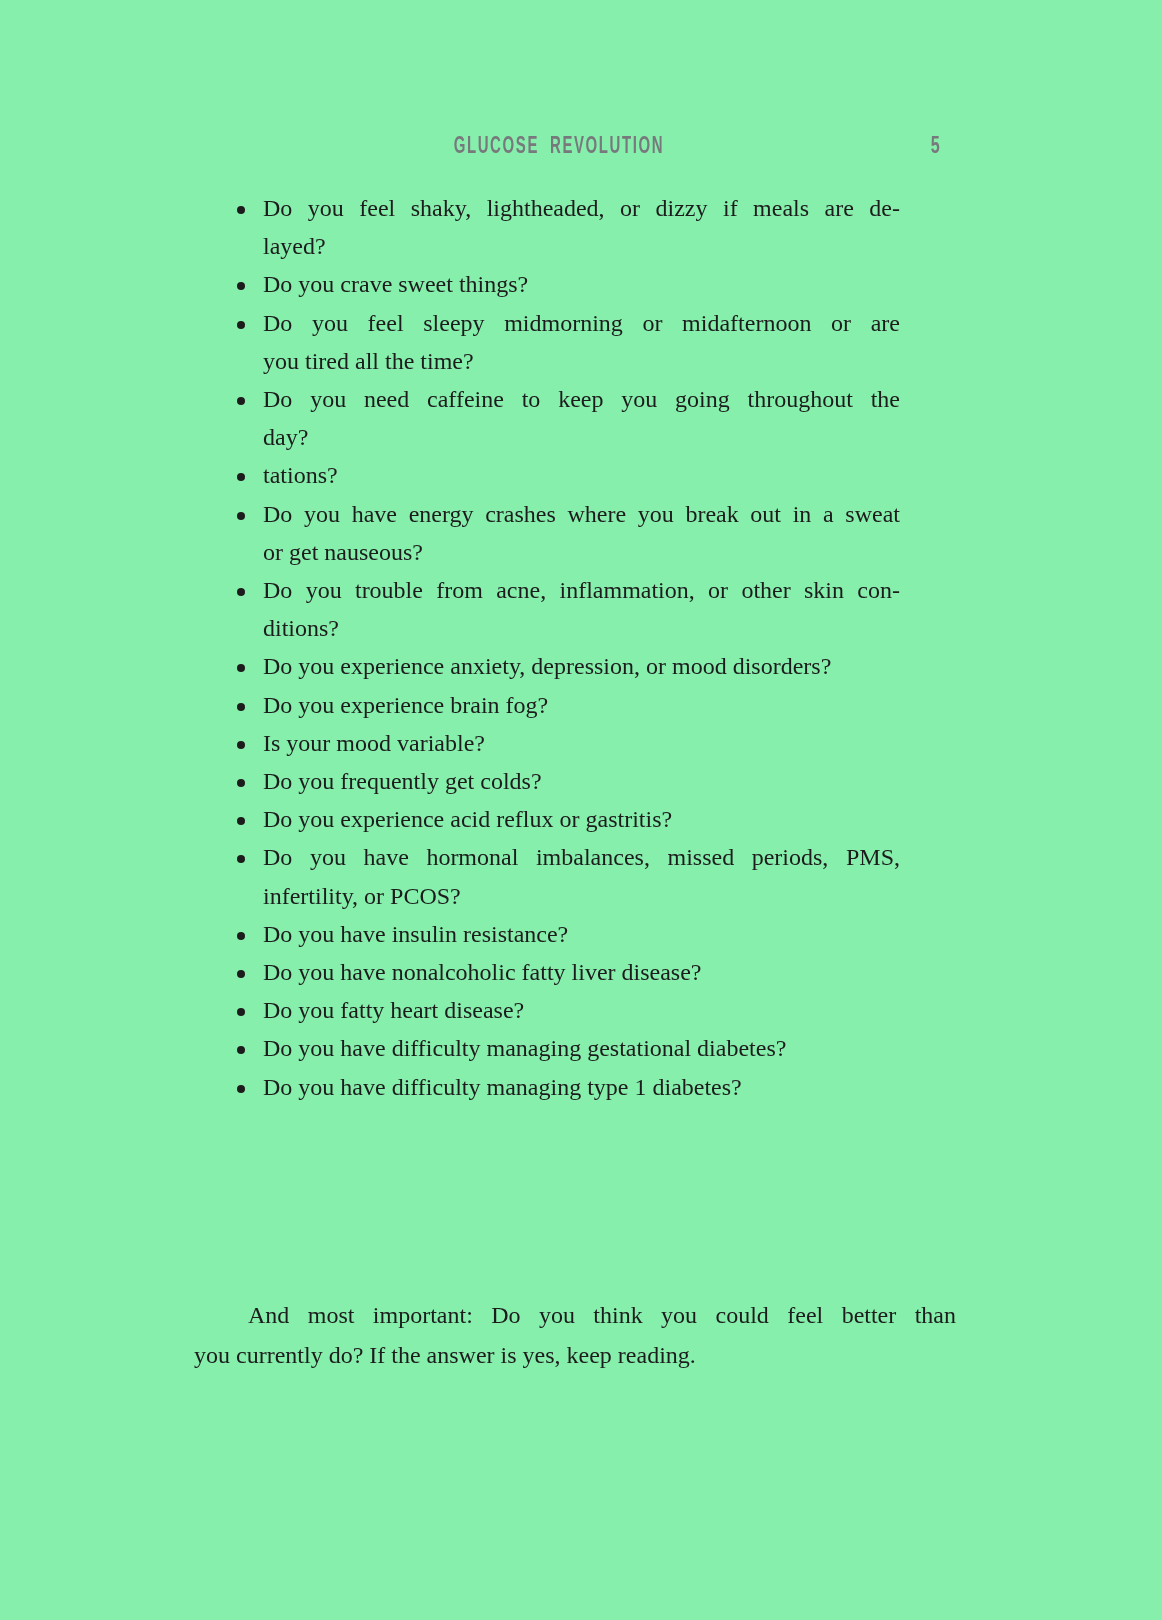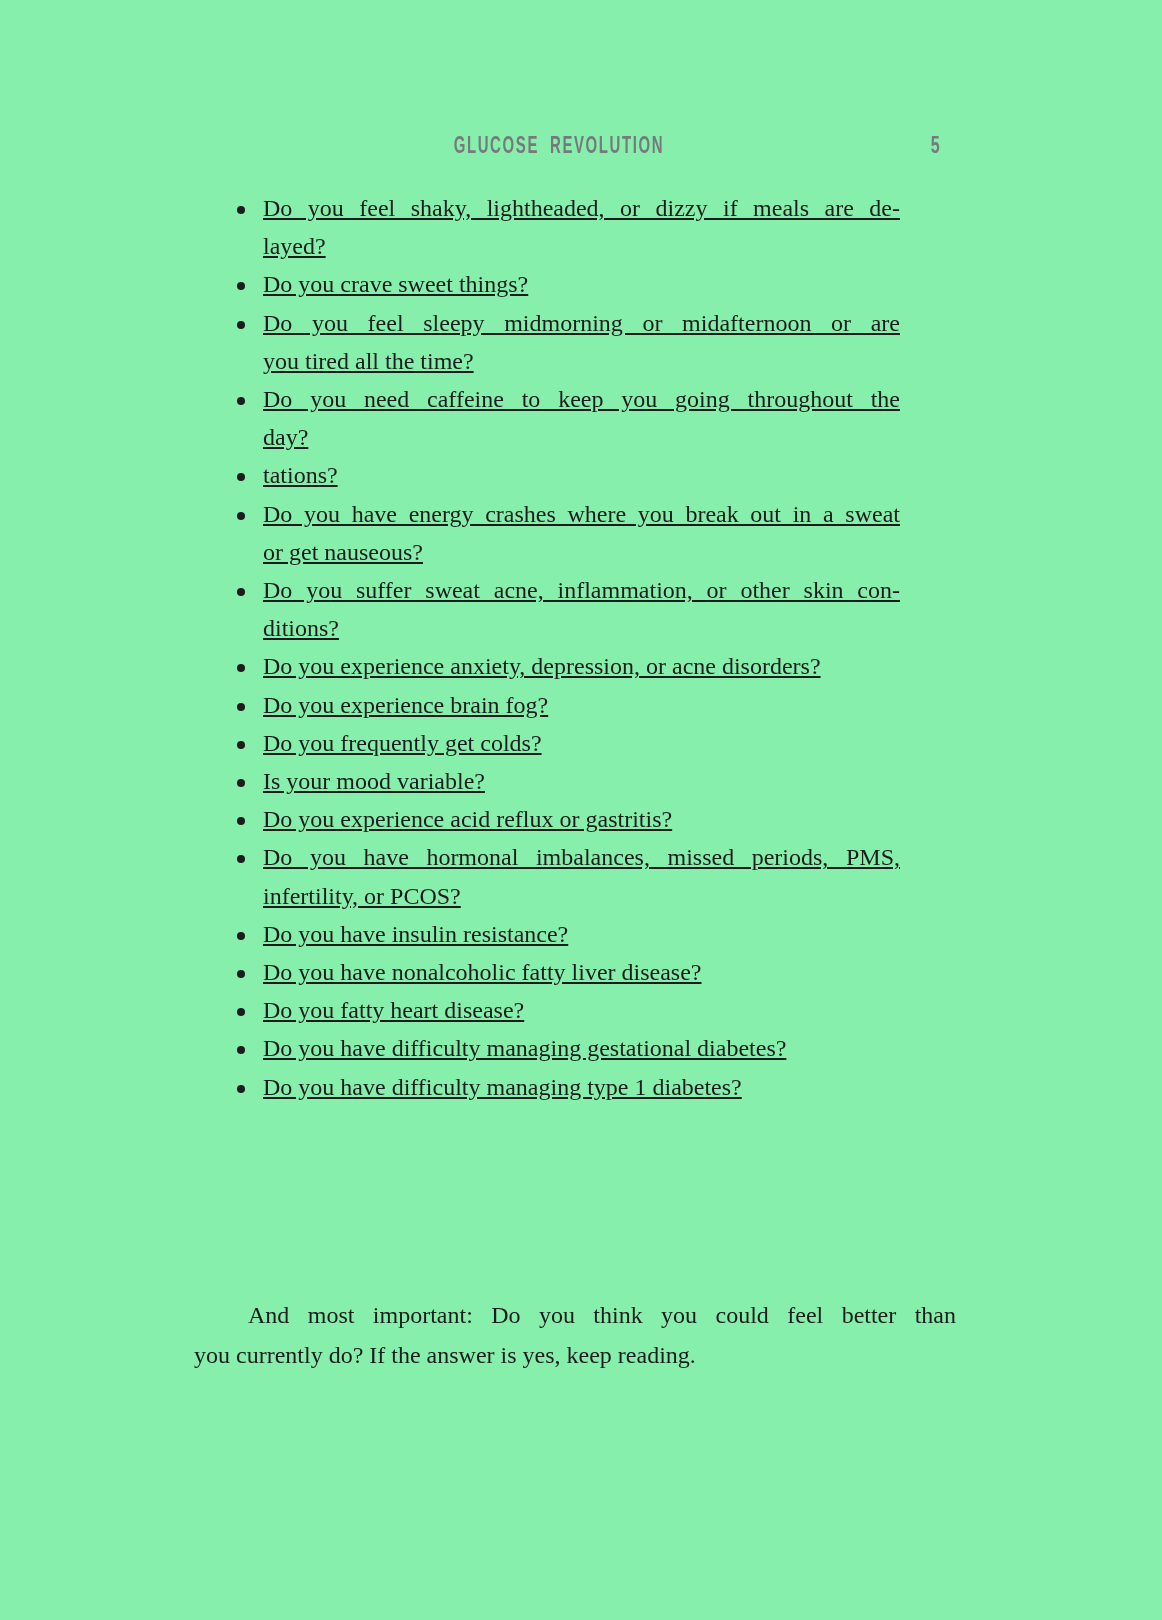--- a/index.html
+++ b/index.html
@@ -57,21 +57,20 @@
     margin: 0;
     padding: 0;
     list-style: none;
     font-size: 24px;
     line-height: 38.2px;
   }
   .question-item {
     position: relative;
     padding-left: 85px;
     padding-right: 40px;
-    text-decoration: underline;
   }
   .bullet-dot {
     position: absolute;
     left: 59px;
     top: 17px;
     width: 8px;
     height: 8px;
     border-radius: 50%;
     background: #1c1c1c;
   }
@@ -125,38 +124,38 @@
         <span class="bullet-dot"></span>
         <div class="line">tations?</div>
       </li>
       <li class="question-item">
         <span class="bullet-dot"></span>
         <div class="line j">Do you have energy crashes where you break out in a sweat</div>
         <div class="line">or get nauseous?</div>
       </li>
       <li class="question-item">
         <span class="bullet-dot"></span>
-        <div class="line j">Do you suffer sweat acne, inflammation, or other skin con-</div>
+        <div class="line j">Do you trouble from acne, inflammation, or other skin con-</div>
         <div class="line">ditions?</div>
       </li>
       <li class="question-item">
         <span class="bullet-dot"></span>
-        <div class="line">Do you experience anxiety, depression, or acne disorders?</div>
+        <div class="line">Do you experience anxiety, depression, or mood disorders?</div>
       </li>
       <li class="question-item">
         <span class="bullet-dot"></span>
         <div class="line">Do you experience brain fog?</div>
       </li>
       <li class="question-item">
         <span class="bullet-dot"></span>
-        <div class="line">Do you frequently get colds?</div>
+        <div class="line">Is your mood variable?</div>
       </li>
       <li class="question-item">
         <span class="bullet-dot"></span>
-        <div class="line">Is your mood variable?</div>
+        <div class="line">Do you frequently get colds?</div>
       </li>
       <li class="question-item">
         <span class="bullet-dot"></span>
         <div class="line">Do you experience acid reflux or gastritis?</div>
       </li>
       <li class="question-item">
         <span class="bullet-dot"></span>
         <div class="line j">Do you have hormonal imbalances, missed periods, PMS,</div>
         <div class="line">infertility, or PCOS?</div>
       </li>

